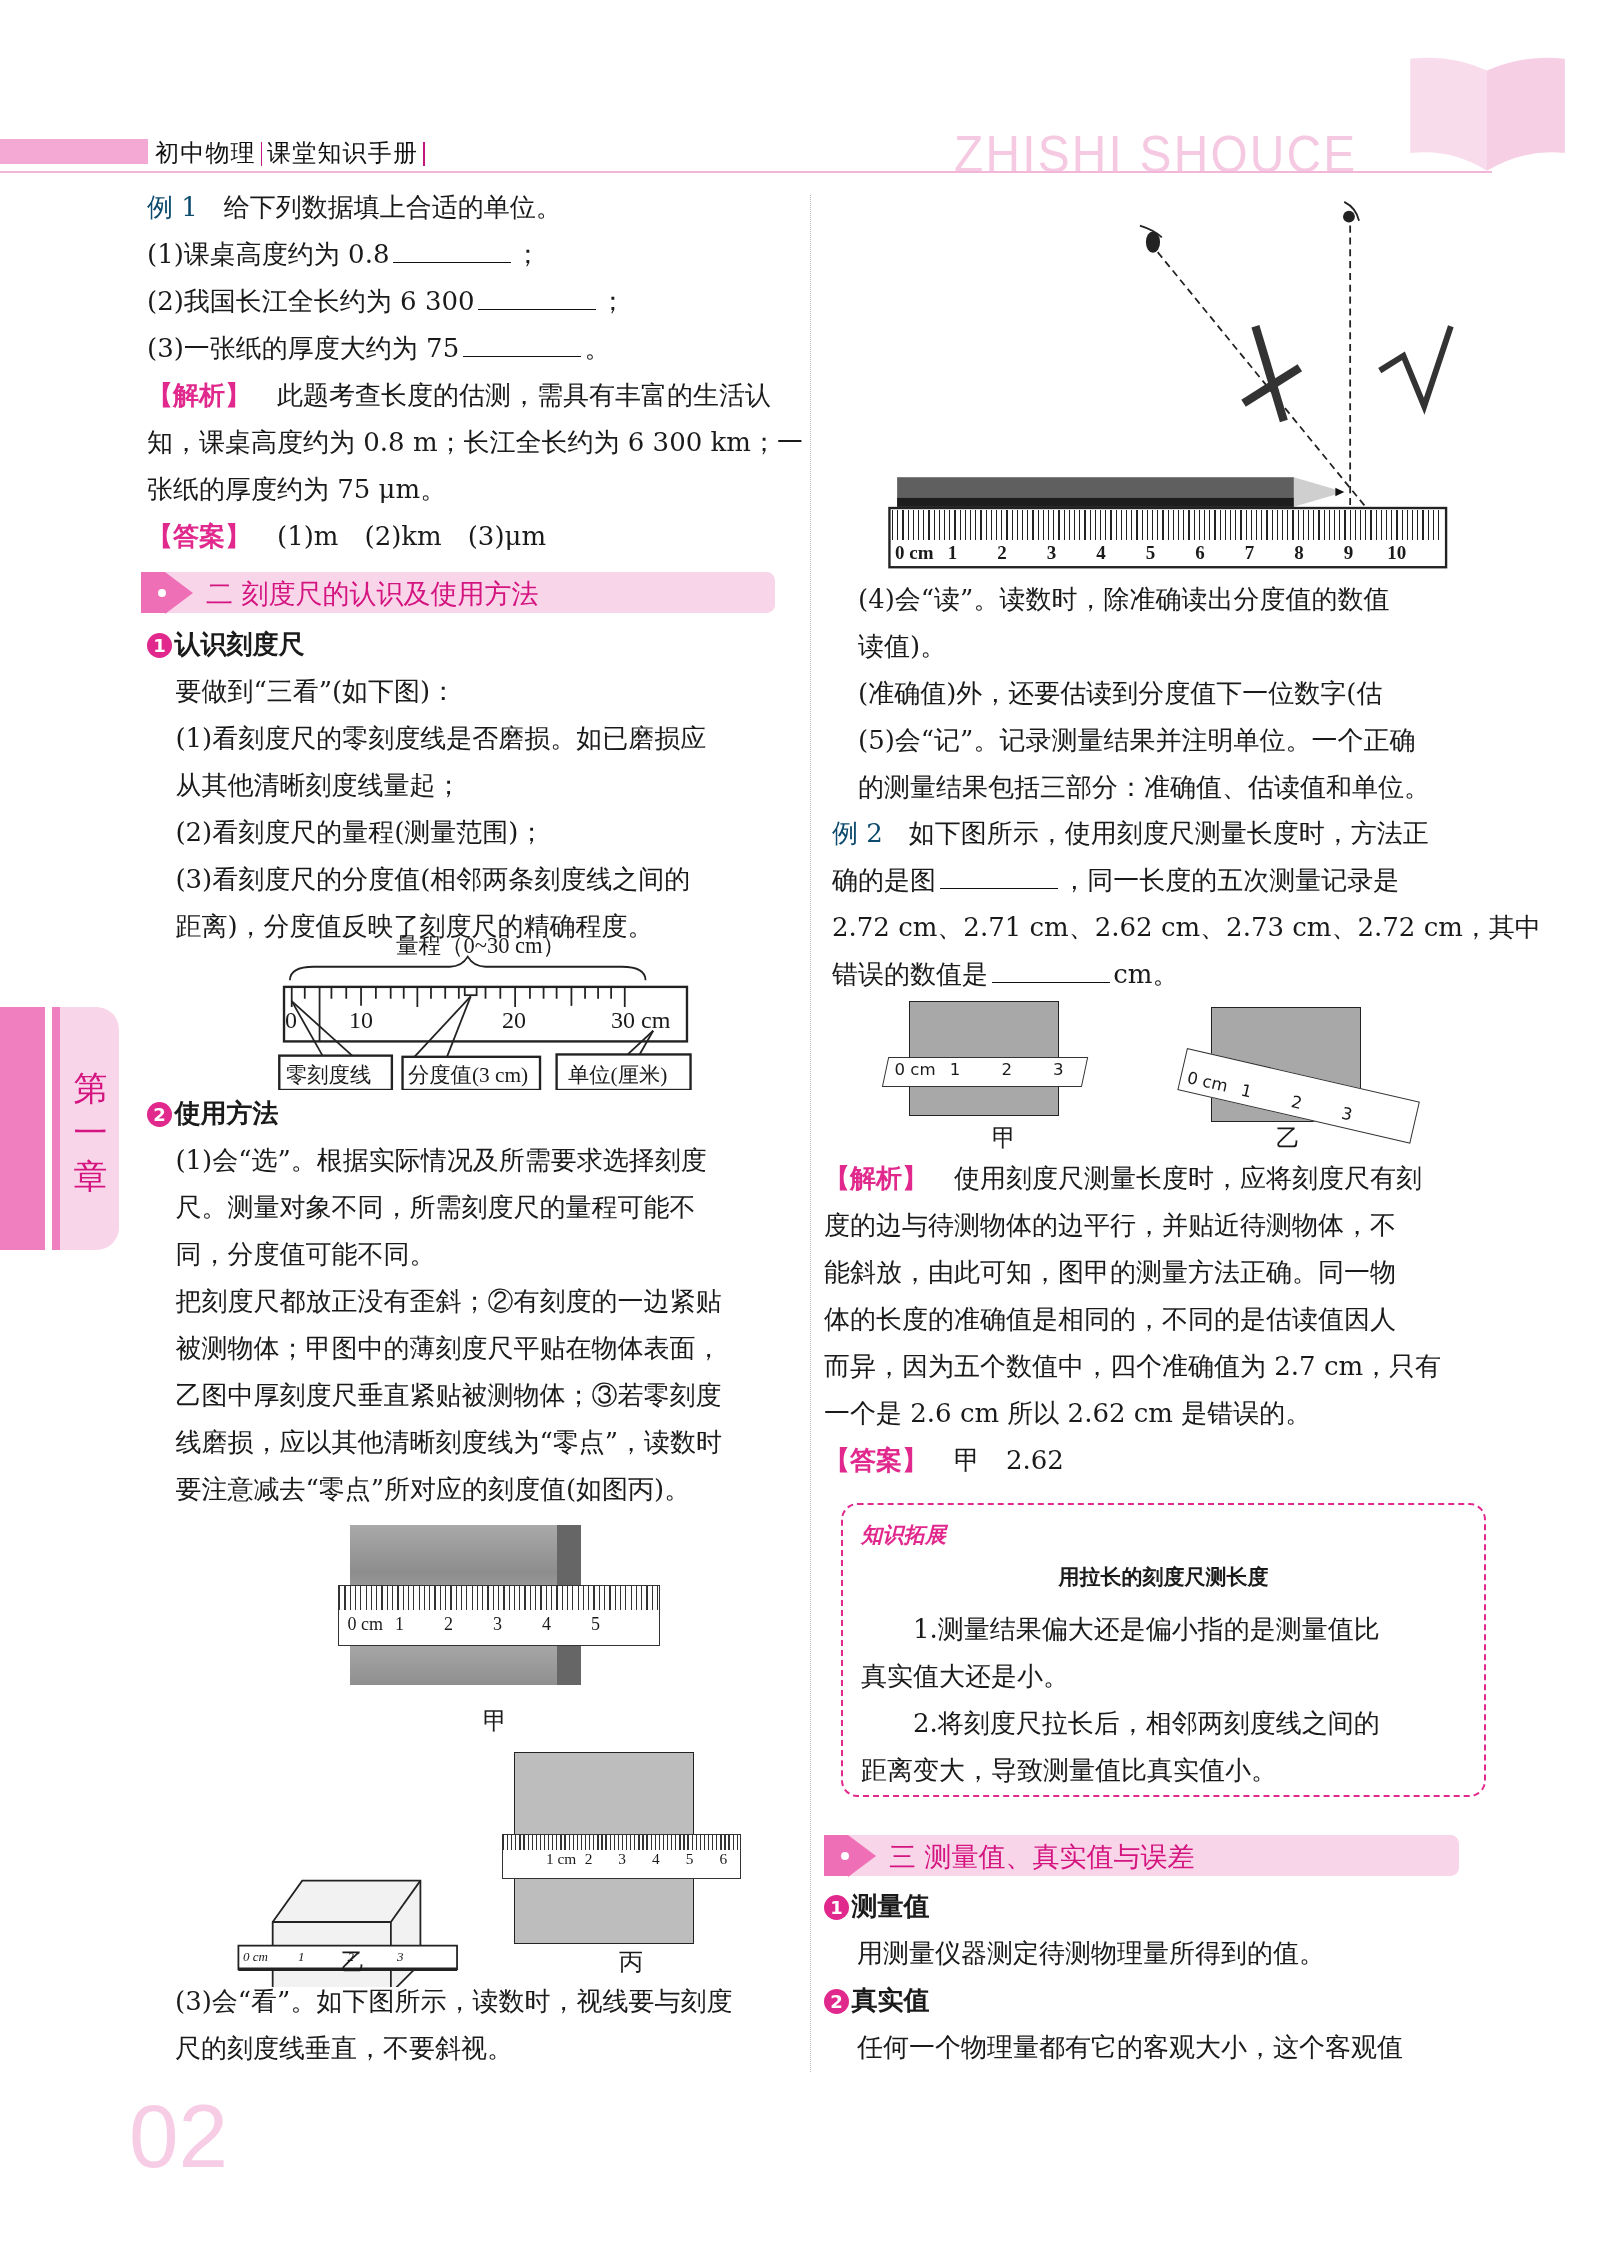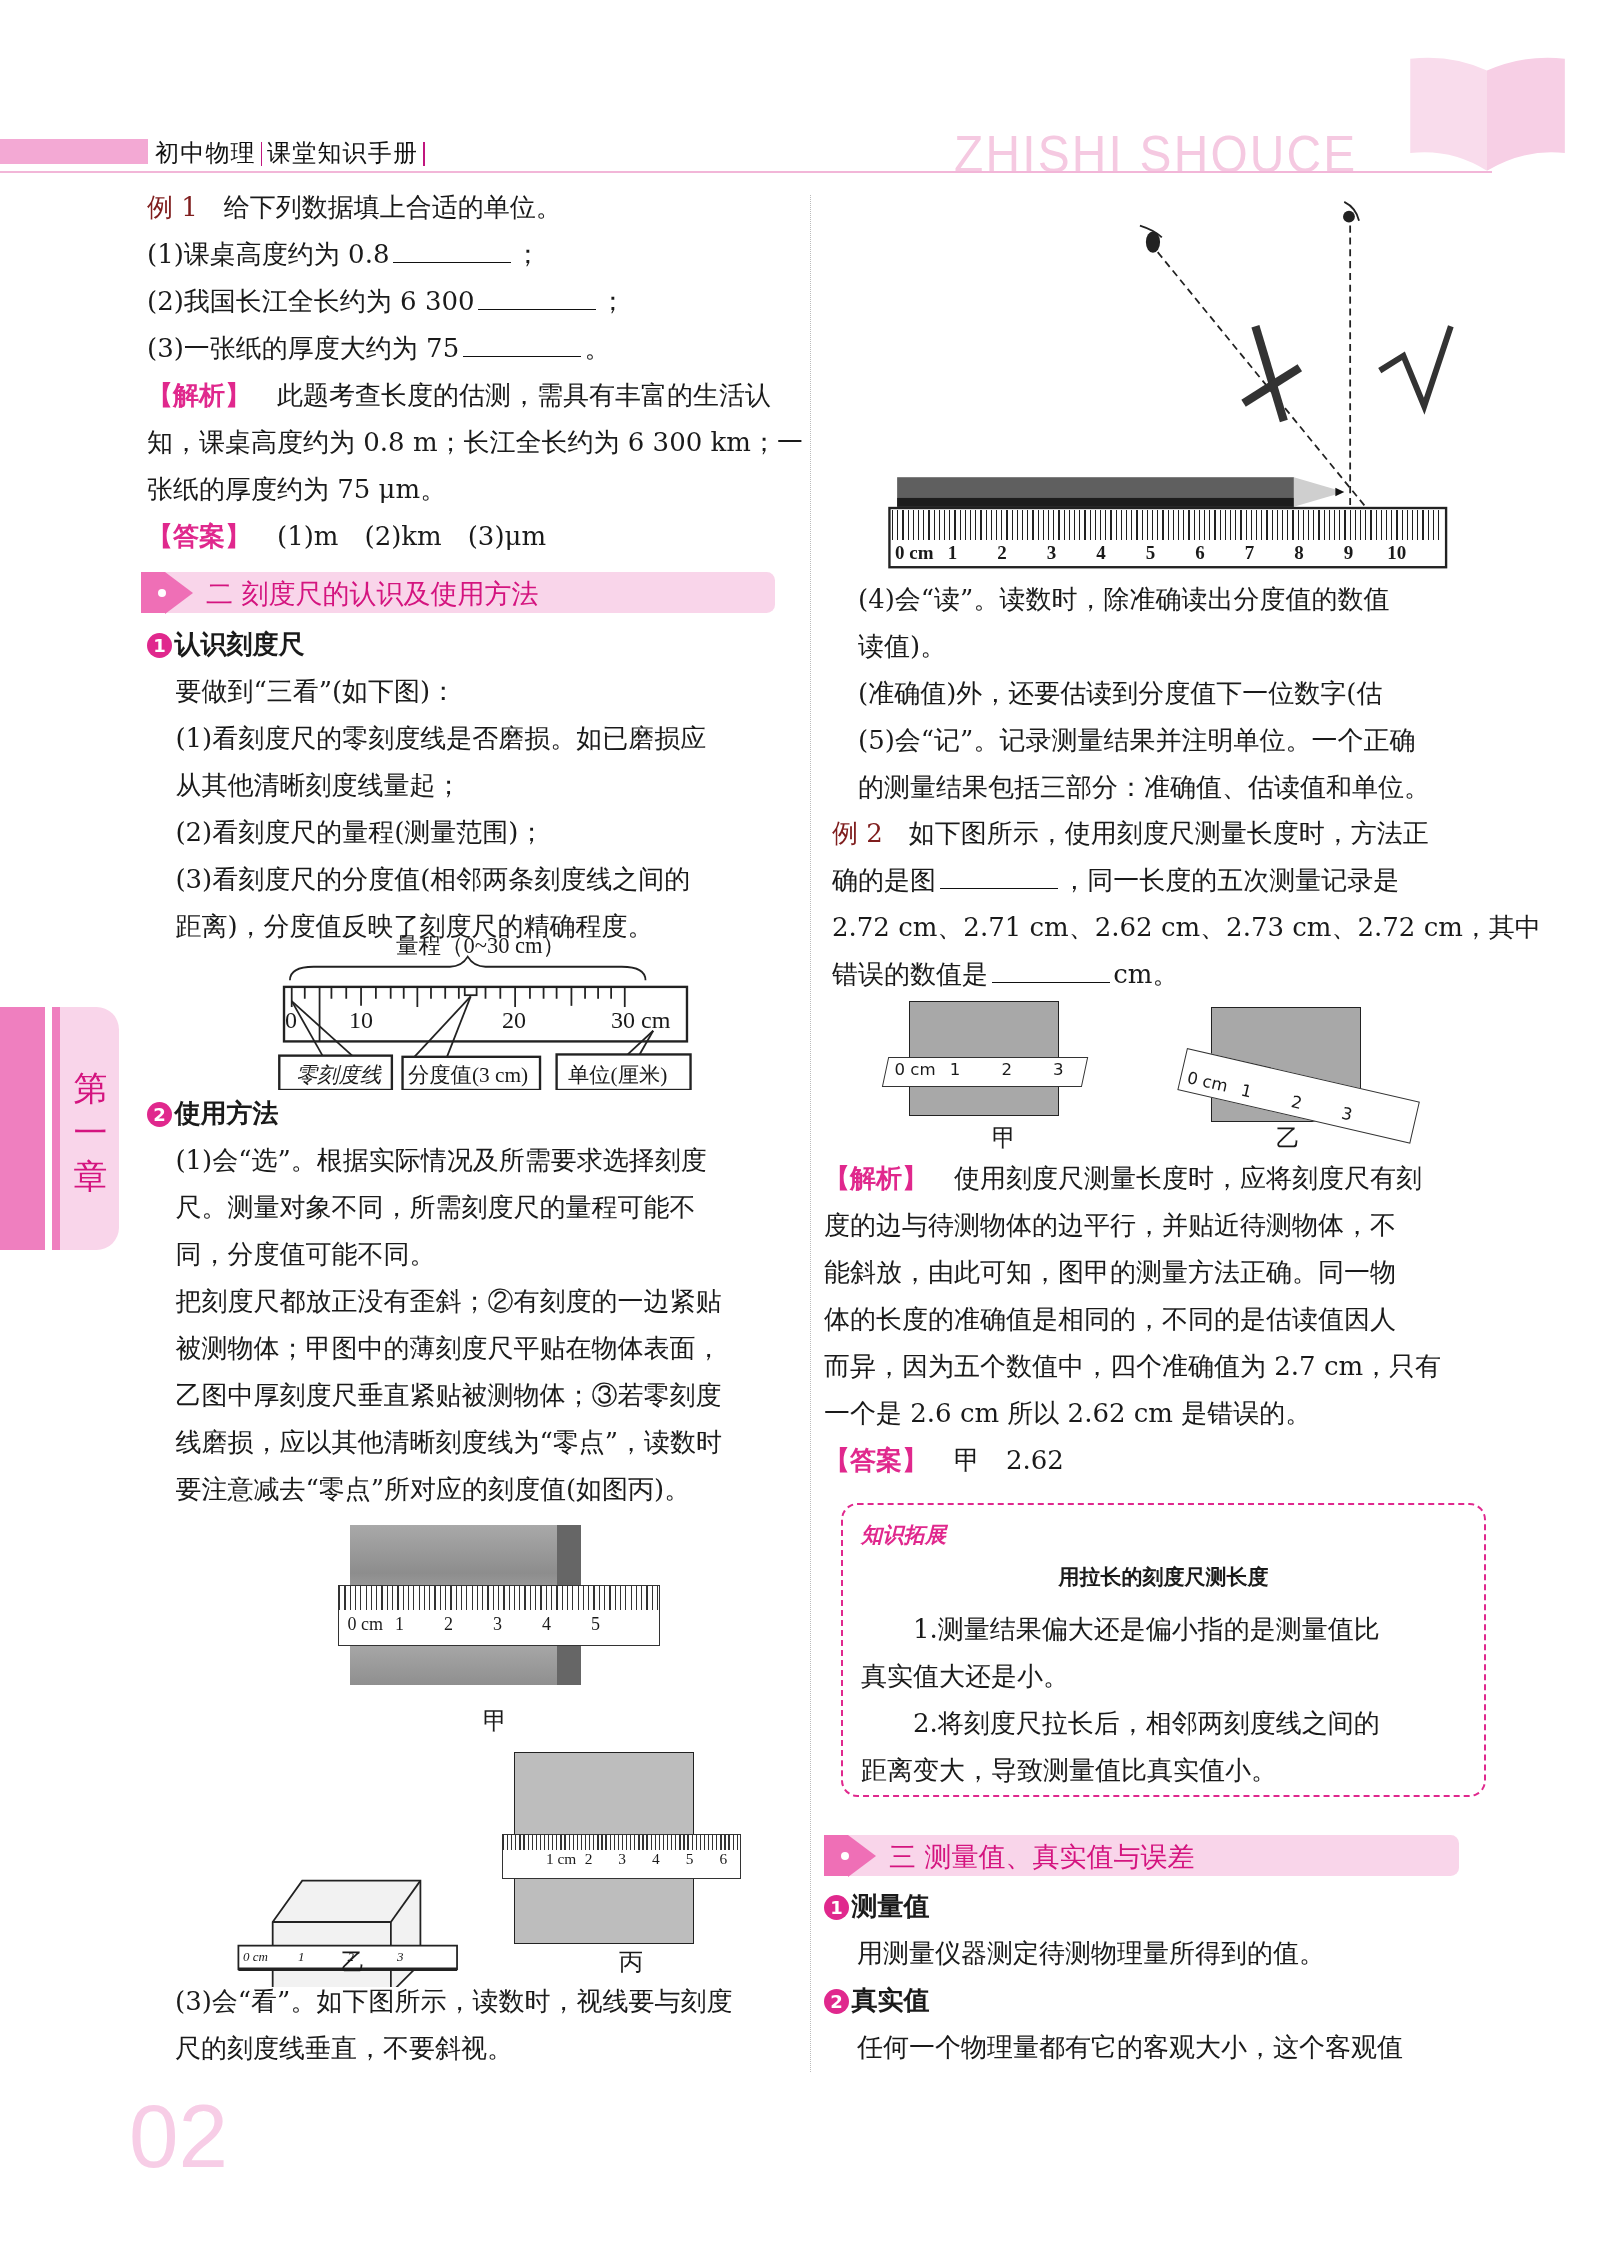--- a/index.html
+++ b/index.html
@@ -16,21 +16,21 @@
   
   .tab-dark { left:0; top:1007px; width:45px; height:243px; background:#ef7fbf; }
   .tab-thin { left:52px; top:1007px; width:8.3px; height:243px; background:#ef7fbf; }
   .tab-light { left:60px; top:1007px; width:59px; height:243px; background:#f9d5ea; border-radius:0 22.5px 22.5px 0; }
   .tab-text { left:65px; top:1066px; width:51px; text-align:center; font-family:"DejaVu Sans",sans-serif; font-size:34px; color:#d4147f; line-height:44px; }
   .page-num { left:129px; top:2085px; font-family:"Liberation Sans",sans-serif; font-size:89px; color:#f7cde6; font-weight:300; }
   
   .col-div { left:810px; top:195px; width:0; height:1877px; border-left:1.8px dotted #bbb; }
   
   .txt { font-size:26px; line-height:47px; white-space:nowrap; }
-  .pink { color:#7f1d1d; }
+  .pink { color:#0c4a6e; }
   .tag { color:#e0288d; font-family:"DejaVu Sans",sans-serif; font-weight:bold; }
   .blank { display:inline-block; width:118px; border-bottom:1.8px solid #111; height:24px; vertical-align:baseline; margin:0 3.6px; }
   .sec-head { height:41px; background:#f9d5ea; border-radius:0 8.3px 8.3px 0; }
   .sec-head .arrow { position:absolute; left:0; top:0; width:0; height:0; border-top:21px solid transparent; border-bottom:21px solid transparent; border-left:28.4px solid #ef6fb6; }
   .sec-head .arrow-bg { position:absolute; left:0; top:0; width:24px; height:41px; background:#ef6fb6; }
   .sec-head .dot { position:absolute; left:16.6px; top:16.6px; width:8.3px; height:8.3px; border-radius:50%; background:#fff; }
   .sec-head .label { position:absolute; left:65px; top:3.6px; font-family:"DejaVu Sans",sans-serif; font-size:27px; color:#d4147f; white-space:nowrap; }
   .num-bullet { display:inline-block; width:25px; height:25px; border-radius:50%; background:#e0288d; color:#fff; font-family:"DejaVu Sans",sans-serif; font-size:18px; line-height:25px; text-align:center; font-weight:bold; vertical-align:middle; margin-right:2.4px; }
   .sub-head { font-family:"DejaVu Sans",sans-serif; font-weight:bold; font-size:26px; }
   .fig { font-family:"Liberation Serif",serif; }
@@ -131,21 +131,21 @@
     <polyline points="633,170 590,210" fill="none" stroke="#222" stroke-width="3"></polyline>
     <polyline points="633,170 610,210" fill="none" stroke="#222" stroke-width="3"></polyline>
     <rect x="2" y="212" width="190" height="58" fill="#fff" stroke="#222" stroke-width="4"></rect>
     <rect x="210" y="214" width="232" height="56" fill="#fff" stroke="#222" stroke-width="4"></rect>
     <rect x="470" y="210" width="226" height="60" fill="#fff" stroke="#222" stroke-width="4"></rect>
   </svg>
   <div class="abs" style="left:7.1px;top:77px;font-size:24px;">0</div>
   <div class="abs" style="left:71px;top:77px;font-size:24px;">10</div>
   <div class="abs" style="left:224px;top:77px;font-size:24px;">20</div>
   <div class="abs" style="left:333px;top:77px;font-size:24px;white-space:nowrap;">30 cm</div>
-  <div class="abs" style="left:18px;top:130px;font-size:21.3px;font-style:italic;">零刻度线</div>
+  <div class="abs" style="left:8px;top:130px;font-size:21.3px;">零刻度线</div>
   <div class="abs" style="left:130px;top:130px;font-size:21.3px;white-space:nowrap;">分度值(3 cm)</div>
   <div class="abs" style="left:290px;top:130px;font-size:21.3px;white-space:nowrap;text-align:right;">单位(厘米)</div>
 </div>
 
 <div class="abs txt" style="left:147px;top:1090px;">
   <div class="sub-head"><span class="num-bullet">2</span><span>使用方法</span></div>
   <div style="padding-left:28.4px;">
     <div>(1)会“选”。根据实际情况及所需要求选择刻度</div>
     <div>尺。测量对象不同，所需刻度尺的量程可能不</div>
     <div>同，分度值可能不同。</div>

